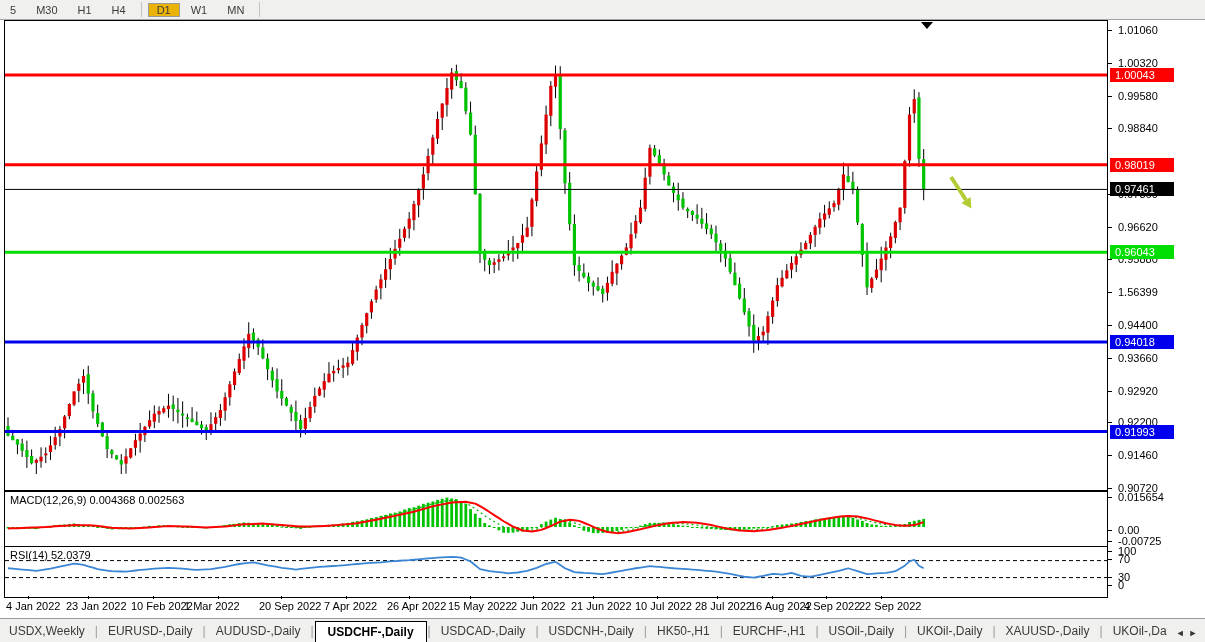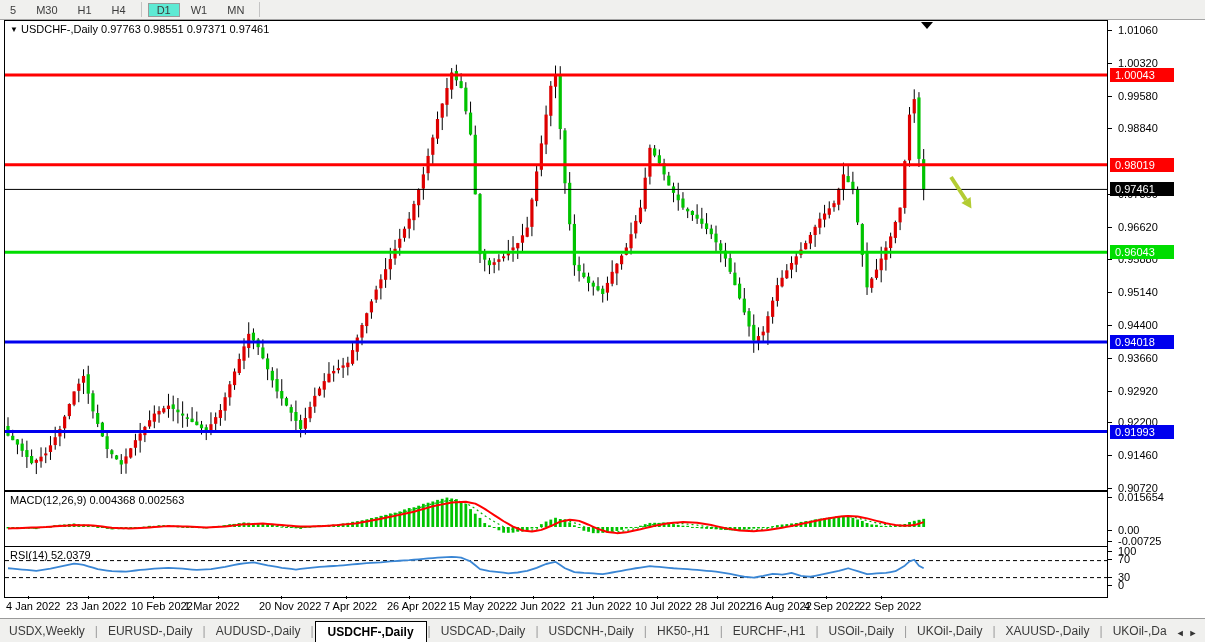--- a/index.html
+++ b/index.html
@@ -2,21 +2,21 @@
 <html><head>
 <meta charset="utf-8">
 <style>
   html,body{margin:0;padding:0}
   body{width:1205px;height:642px;position:relative;background:#fff;overflow:hidden;
        font-family:"Liberation Sans",sans-serif;-webkit-font-smoothing:antialiased}
   
   #toolbar{position:absolute;left:0;top:0;width:1205px;height:19px;background:#f0f0ee;
            border-bottom:1px solid #a6a6a6;display:flex;align-items:center;font-size:11px;color:#3c3c3c}
   .tf-btn{padding:1px 9px;margin:0 1px;white-space:nowrap}
-  .tf-btn.active{background:#5eead4;border:1px solid #9a9a9a;padding:0 8px}
+  .tf-btn.active{background:#eab308;border:1px solid #9a9a9a;padding:0 8px}
   .tf-sep{width:1px;height:15px;background:#c4c4c4;margin:0 5px}
   
   .panel{position:absolute;left:4px;width:1104px;background:#fff;border:1px solid #000;box-sizing:border-box}
   #main-panel{top:20px;height:471px}
   #macd-panel{top:491px;height:70px}
   #rsi-panel{top:546px;height:52px}
   .panel-label{position:absolute;left:5px;top:2px;font-size:11px;color:#000;z-index:6;white-space:nowrap}
   .panel-label .tri{font-size:8px;vertical-align:1px}
   .panel svg{position:absolute;left:0;top:0}
   
@@ -46,25 +46,20 @@
     <div class="tf-btn">H1</div>
     <div class="tf-btn">H4</div>
     <div class="tf-sep"></div>
     <div class="tf-btn active">D1</div>
     <div class="tf-btn">W1</div>
     <div class="tf-btn">MN</div>
     <div class="tf-sep"></div>
   </div>
 
 <div id="main-panel" class="panel">
-  <div class="panel-label">
-    <span class="tri">▼</span>
-    <span>USDCHF-,Daily</span>
-    <span>0.97763 0.98551 0.97371 0.97461</span>
-  </div>
   <svg id="main-svg" width="1102" height="469">
       <line x1="3" y1="396.28278550602903" x2="3" y2="415.3618384732335" stroke="#000000" stroke-width="1"></line>
       <rect x="1.4" y="404.98835999999966" width="3.2" height="9.744679999999903" fill="#00c300"></rect>
       <line x1="7.72" y1="408.78185229532704" x2="7.72" y2="419.18583829400995" stroke="#000000" stroke-width="1"></line>
       <rect x="6.119999999999999" y="414.791842940335" width="3.2" height="4.370597059664533" fill="#00c300"></rect>
       <line x1="12.44" y1="418.22920910222643" x2="12.44" y2="433.2172000491386" stroke="#000000" stroke-width="1"></line>
       <rect x="10.84" y="418.3787949606096" width="3.2" height="5.213045039389954" fill="#00c300"></rect>
       <line x1="17.16" y1="417.67951762161164" x2="17.16" y2="435.8951378756714" stroke="#000000" stroke-width="1"></line>
       <rect x="15.56" y="422.59871250366143" width="3.2" height="7.194287496338404" fill="#00c300"></rect>
       <line x1="21.88" y1="419.6642012100221" x2="21.88" y2="446.96056457504216" stroke="#000000" stroke-width="1"></line>
@@ -682,21 +677,21 @@
     <div class="tick-label" style="top:69.55511999999966px">0.99580</div>
     <div class="tick-dash" style="top:108.33267999999998px"></div>
     <div class="tick-label" style="top:102.33267999999998px">0.98840</div>
     <div class="tick-dash" style="top:173.88779999999963px"></div>
     <div class="tick-label" style="top:167.88779999999963px">0.97360</div>
     <div class="tick-dash" style="top:206.66535999999996px"></div>
     <div class="tick-label" style="top:200.66535999999996px">0.96620</div>
     <div class="tick-dash" style="top:239.4429199999998px"></div>
     <div class="tick-label" style="top:233.4429199999998px">0.95880</div>
     <div class="tick-dash" style="top:272.2204799999996px"></div>
-    <div class="tick-label" style="top:266.2204799999996px">0.95140</div>
+    <div class="tick-label" style="top:266.2204799999996px">1.56399</div>
     <div class="tick-dash" style="top:304.99803999999995px"></div>
     <div class="tick-label" style="top:298.99803999999995px">0.94400</div>
     <div class="tick-dash" style="top:337.77559999999977px"></div>
     <div class="tick-label" style="top:331.77559999999977px">0.93660</div>
     <div class="tick-dash" style="top:370.5531599999996px"></div>
     <div class="tick-label" style="top:364.5531599999996px">0.92920</div>
     <div class="tick-dash" style="top:402.44483999999954px"></div>
     <div class="tick-label" style="top:396.44483999999954px">0.92200</div>
     <div class="tick-dash" style="top:435.2223999999998px"></div>
     <div class="tick-label" style="top:429.2223999999998px">0.91460</div>
@@ -726,21 +721,21 @@
 <div id="dates">
     <div class="date-tick" style="left:24px"></div>
     <div class="date-label" style="left:2px">4 Jan 2022</div>
     <div class="date-tick" style="left:84px"></div>
     <div class="date-label" style="left:62px">23 Jan 2022</div>
     <div class="date-tick" style="left:149px"></div>
     <div class="date-label" style="left:127px">10 Feb 2022</div>
     <div class="date-tick" style="left:214px"></div>
     <div class="date-label" style="left:180px">1 Mar 2022</div>
     <div class="date-tick" style="left:277px"></div>
-    <div class="date-label" style="left:255px">20 Nov 2022</div>
+    <div class="date-label" style="left:255px">20 Sep 2022</div>
     <div class="date-tick" style="left:342px"></div>
     <div class="date-label" style="left:320px">7 Apr 2022</div>
     <div class="date-tick" style="left:405px"></div>
     <div class="date-label" style="left:383px">26 Apr 2022</div>
     <div class="date-tick" style="left:466px"></div>
     <div class="date-label" style="left:444px">15 May 2022</div>
     <div class="date-tick" style="left:529px"></div>
     <div class="date-label" style="left:507px">2 Jun 2022</div>
     <div class="date-tick" style="left:589px"></div>
     <div class="date-label" style="left:567px">21 Jun 2022</div>

